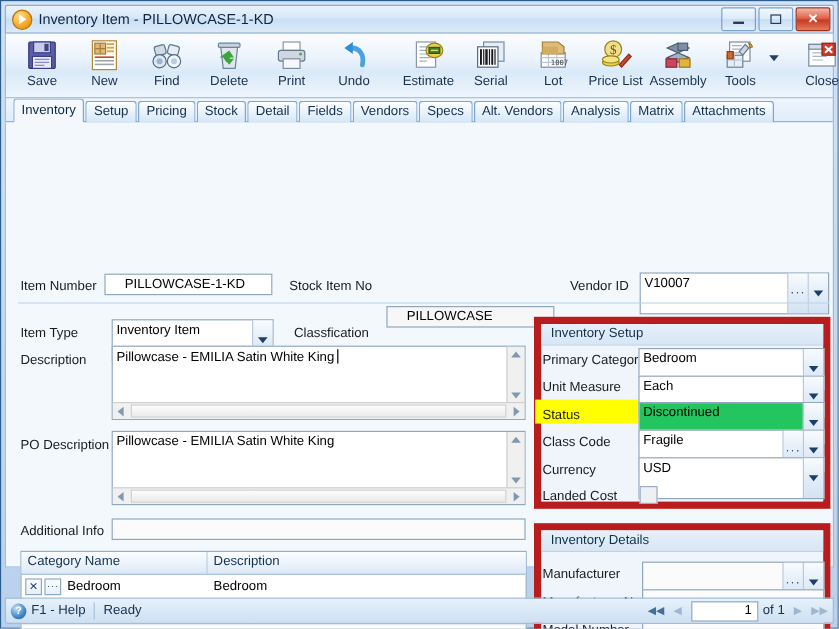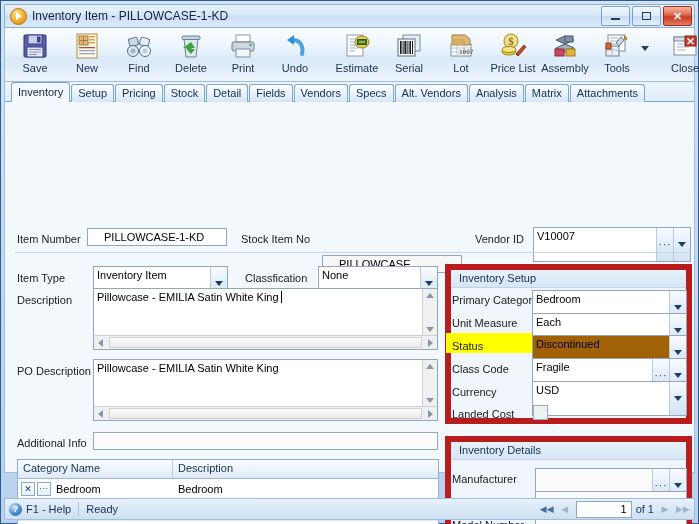--- a/index.html
+++ b/index.html
@@ -424,26 +424,20 @@
 
     <div class="lbl" style="left:12px;top:170px;">Item Type</div>
     <div class="combo" style="left:88px;top:164px;width:135px;gap:14px;">
       <div class="val">Inventory Item</div>
       <div class="drop">
           <span class="caret"></span>
         </div>
     </div>
 
     <div class="lbl" style="left:240px;top:170px;">Classfication</div>
-    <div class="combo" style="left:313px;top:164px;width:120px;">
-      <div class="val">None</div>
-      <div class="drop">
-          <span class="caret"></span>
-        </div>
-    </div>
 
     <div class="lbl" style="left:12px;top:192px;">Description</div>
     <div class="tabox" style="left:88px;top:186px;width:345px;height:62px;">
       <div class="txt"><span>Pillowcase - EMILIA Satin White King</span><span class="caretbar"></span></div>
       <div class="vsb">
         <span class="sb-arrow up"></span>
         <span class="sb-arrow dn"></span>
       </div>
       <div class="hsb">
         <span class="sb-arrow lt"></span>
@@ -513,21 +507,21 @@
     <div class="lbl" style="left:447px;top:215px;">Unit Measure</div>
     <div class="combo" style="left:527px;top:211px;width:155px;">
       <div class="val">Each</div>
       <div class="drop">
           <span class="caret"></span>
         </div>
     </div>
 
     <div class="lbl" style="left:447px;top:238px;">Status</div>
     <div class="combo" style="left:527px;top:233px;width:155px;">
-      <div class="val" style="background:#a16207;">Discontinued</div>
+      <div class="val" style="background:#22c55e;">Discontinued</div>
       <div class="drop">
           <span class="caret"></span>
         </div>
     </div>
 
     <div class="lbl" style="left:447px;top:261px;">Class Code</div>
     <div class="combo" style="left:527px;top:256px;width:155px;">
       <div class="val">Fragile</div>
       <div class="ell">···</div>
       <div class="drop">

